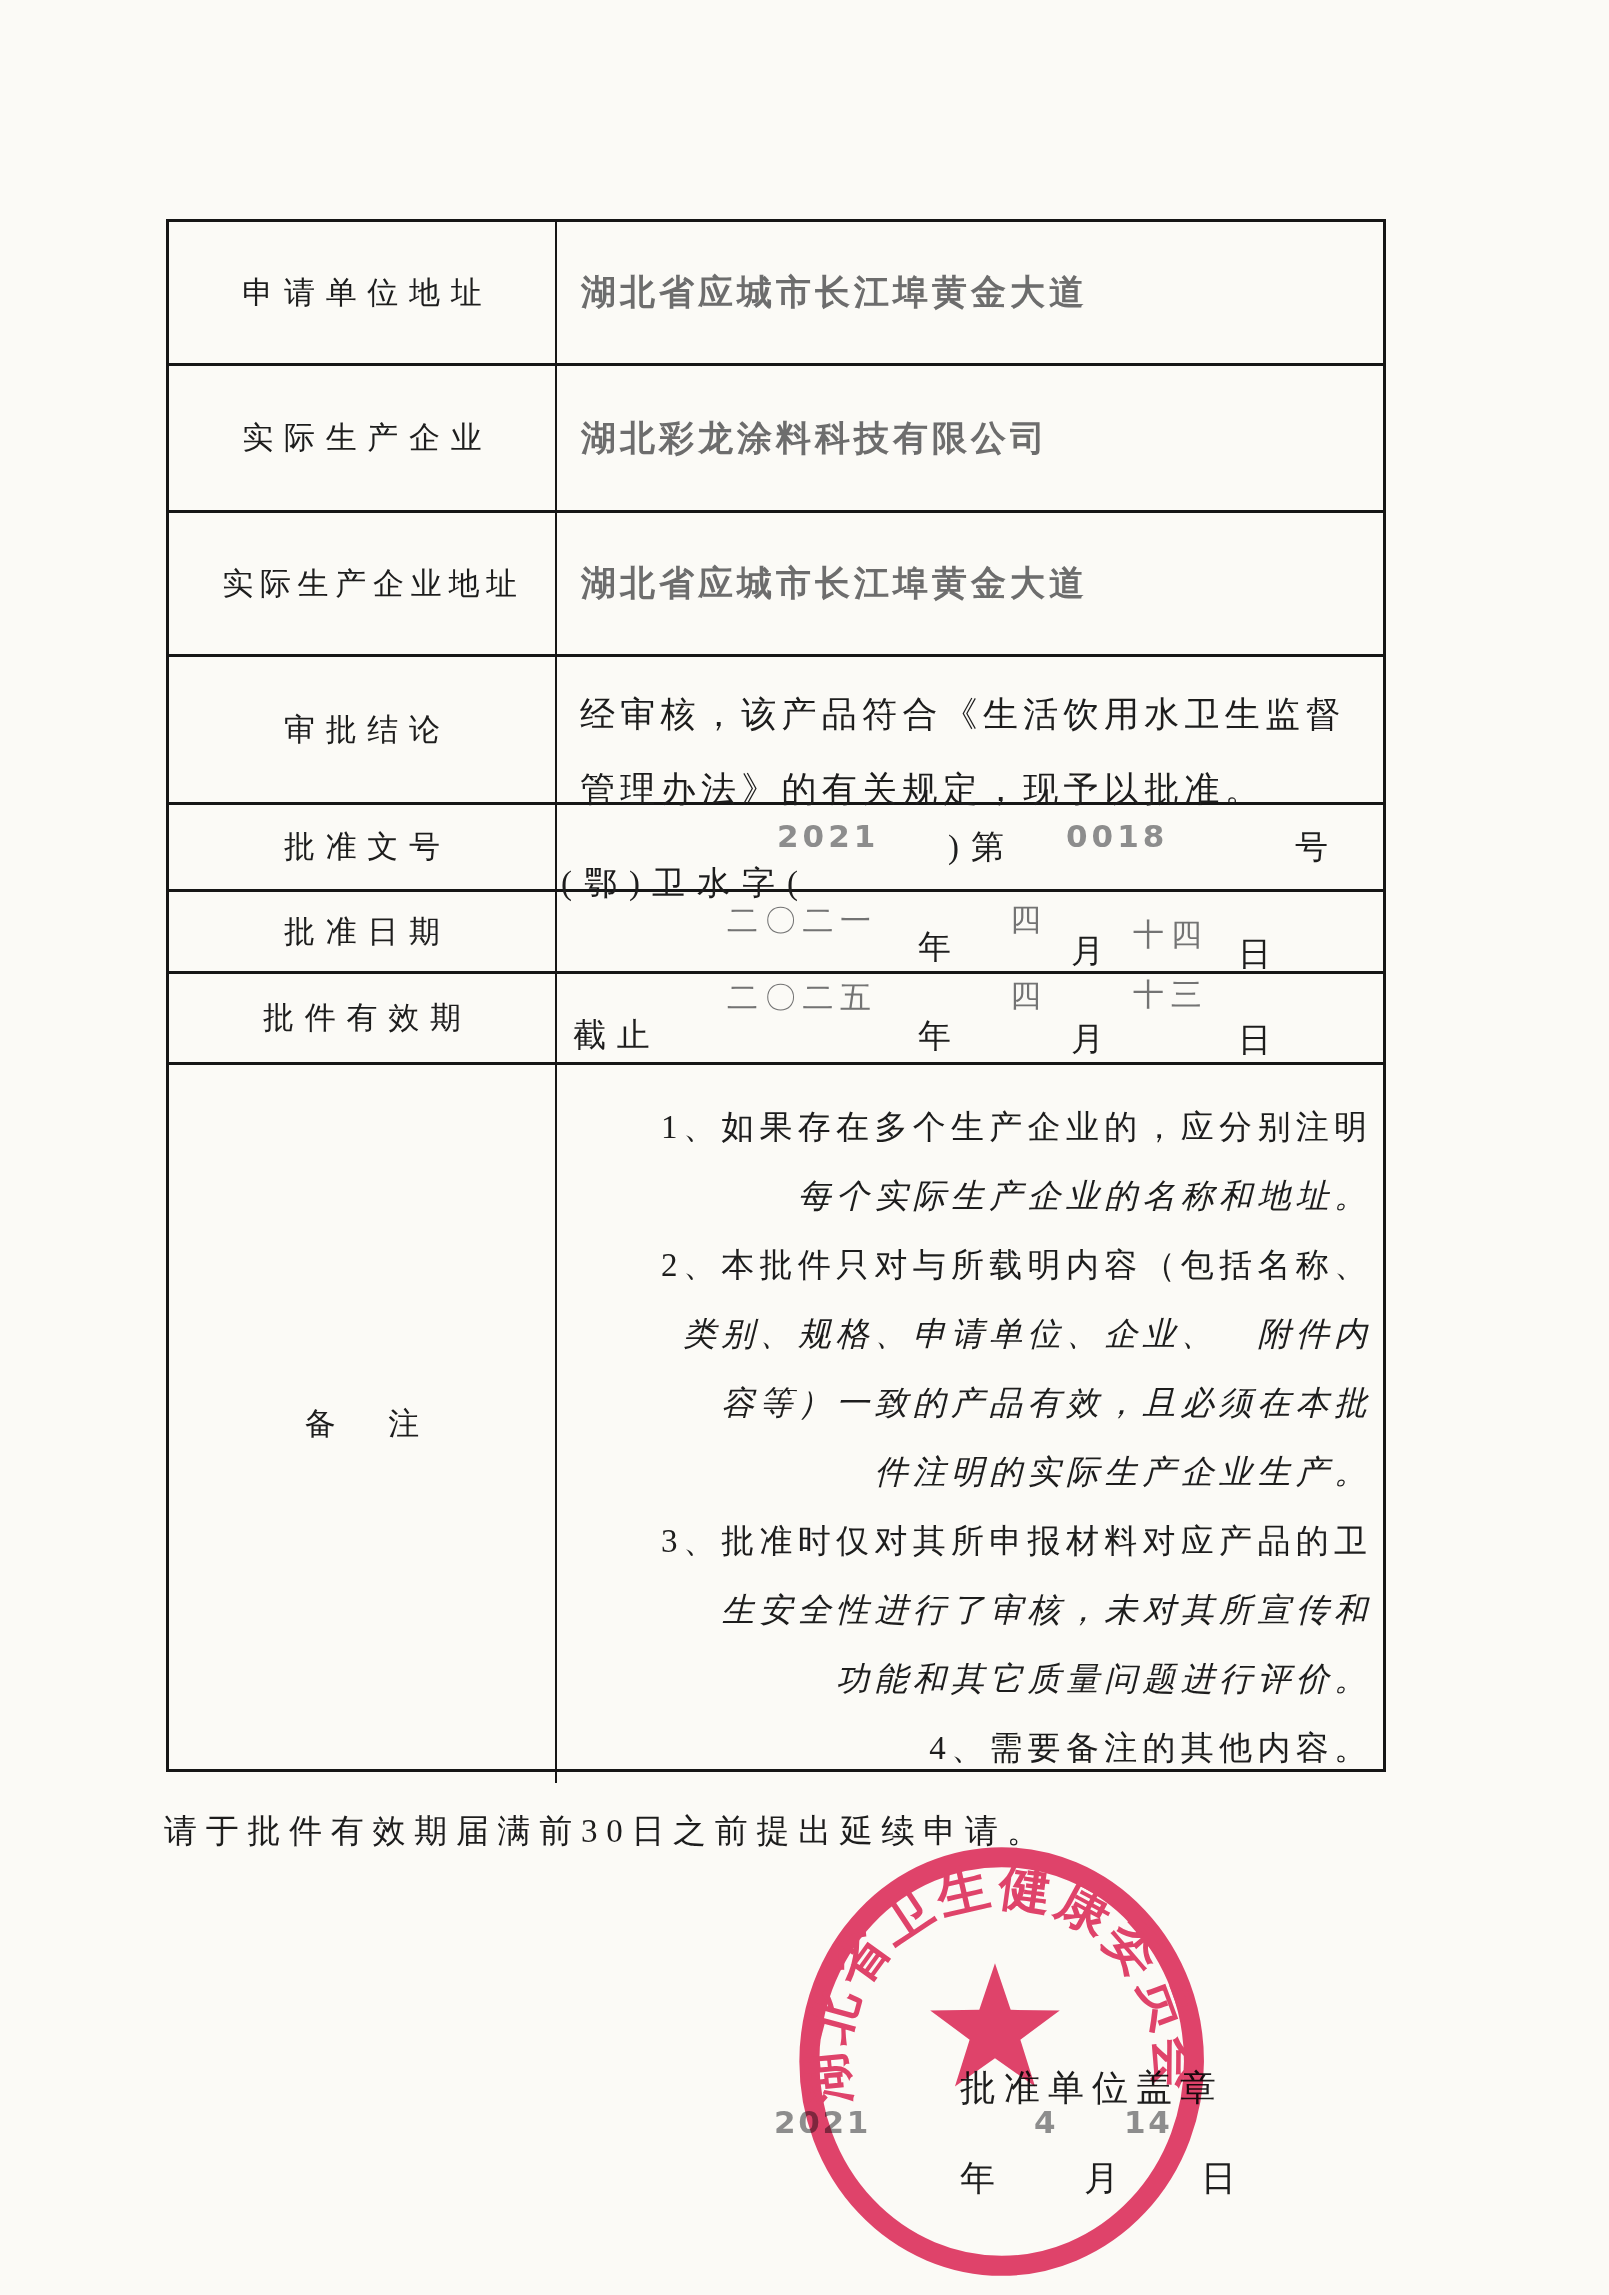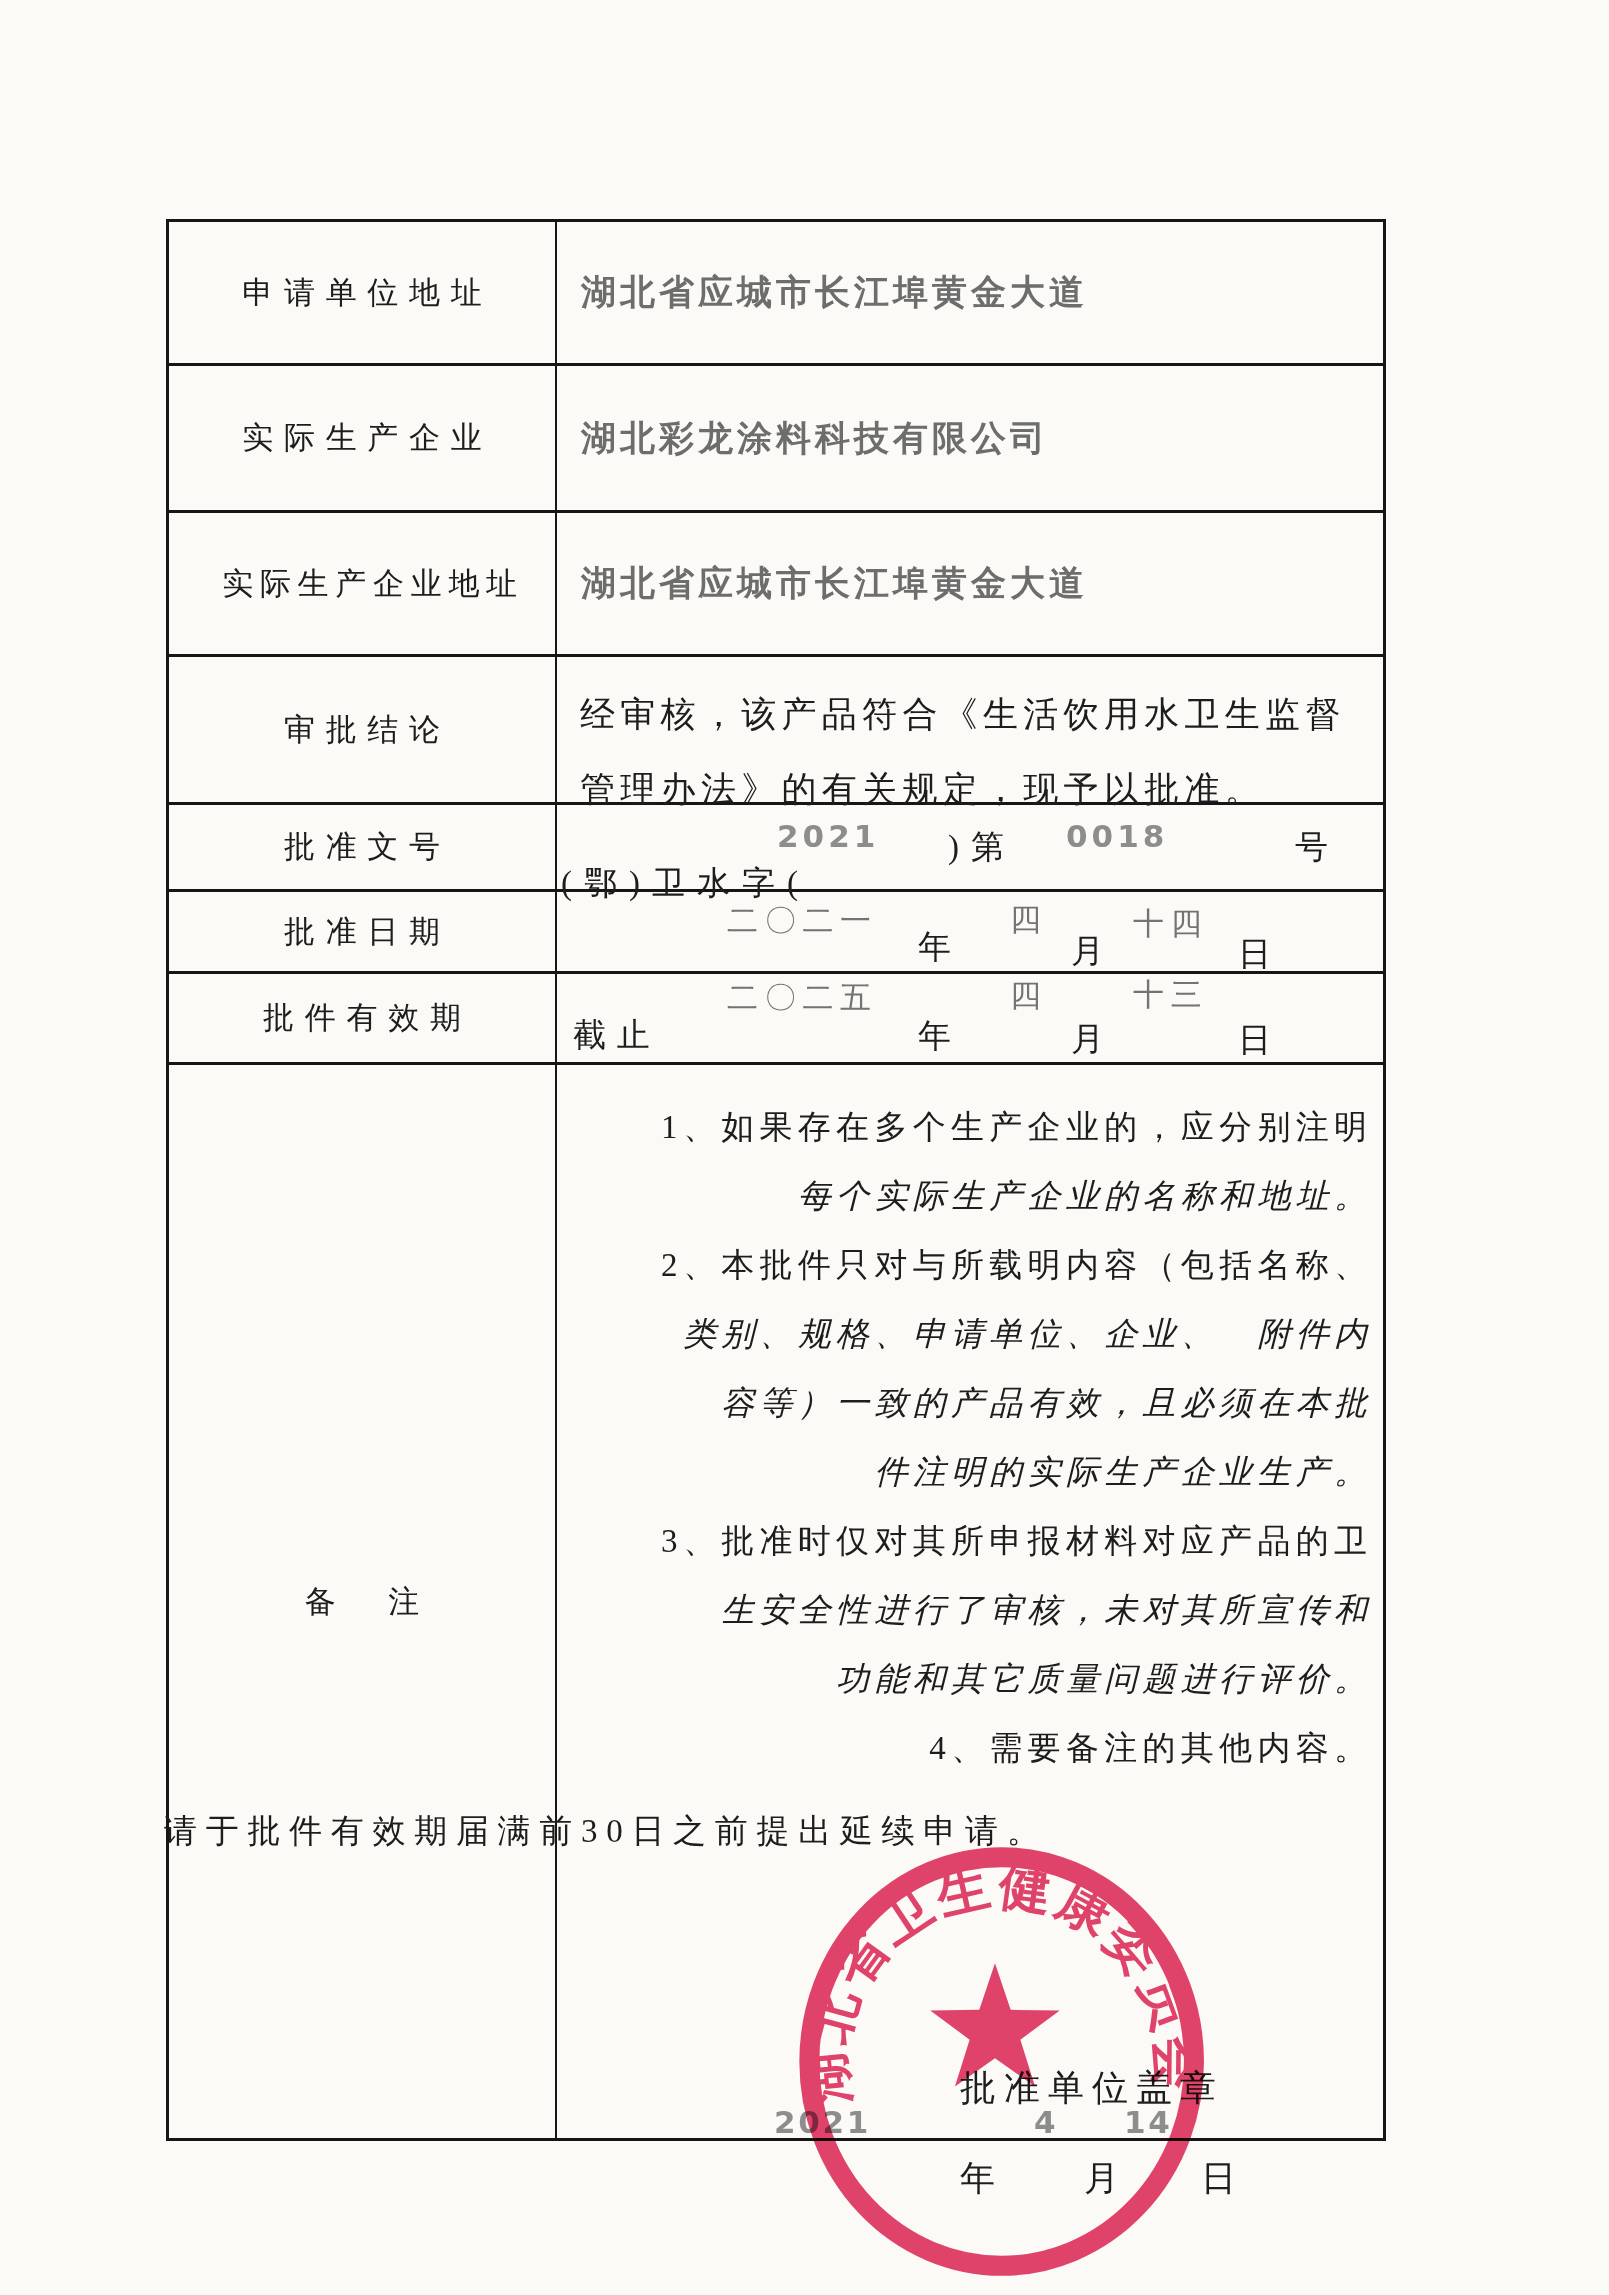--- a/index.html
+++ b/index.html
@@ -8,21 +8,21 @@
   }
   html,body{margin:0;padding:0;}
   body{
     width:1609px;height:2295px;position:relative;overflow:hidden;
     background:var(--paper);
     color:var(--ink);
     font-family:"Liberation Serif","DejaVu Serif",serif;
   }
   
   .form-table{
-    position:absolute;left:166px;top:219px;width:1220px;height:1922px;
+    position:absolute;left:166px;top:219px;width:1220px;height:1553px;
     border:3.3px solid var(--line);box-sizing:border-box;
     display:grid;grid-template-columns:386px 1fr;
     grid-template-rows:144px 147px 144px 148px 87px 82px 91px auto;
     background:transparent;
   }
   .cell{box-sizing:border-box;border-bottom:3.3px solid var(--line);position:relative;}
   .cell.last{border-bottom:none;}
   .value-cell{border-left:2.7px solid var(--line);}
   .label-cell{
     display:flex;align-items:center;justify-content:center;
@@ -50,21 +50,21 @@
   .r5-prefix{left:4px;top:50%;transform:translateY(-50%);letter-spacing:12px;margin-top:36px;}
   .r5-year{left:220px;top:calc(50% - 10.7px);transform:translateY(-50%);}
   .r5-mid{left:391px;top:50%;transform:translateY(-50%);letter-spacing:12px;}
   .r5-serial{left:509px;top:calc(50% - 10.7px);transform:translateY(-50%);}
   .r5-suffix{left:738px;top:50%;transform:translateY(-50%);}
   
   .r6-year{left:170px;top:8px;}
   .r6-yu{left:361px;top:33px;}
   .r6-month{left:453px;top:6.7px;}
   .r6-mu{left:514px;top:37px;}
-  .r6-day{left:576px;top:11px;}
+  .r6-day{left:576px;top:22px;}
   .r6-du{left:681px;top:40px;}
   
   .r7-prefix{left:16px;top:39px;letter-spacing:10.7px;}
   .r7-year{left:170px;top:2.7px;text-align:center;}
   .r7-yu{left:361px;top:40px;}
   .r7-month{left:453px;top:1.3px;}
   .r7-mu{left:514px;top:43px;}
   .r7-day{left:576px;top:0px;}
   .r7-du{left:681px;top:44px;}
   

